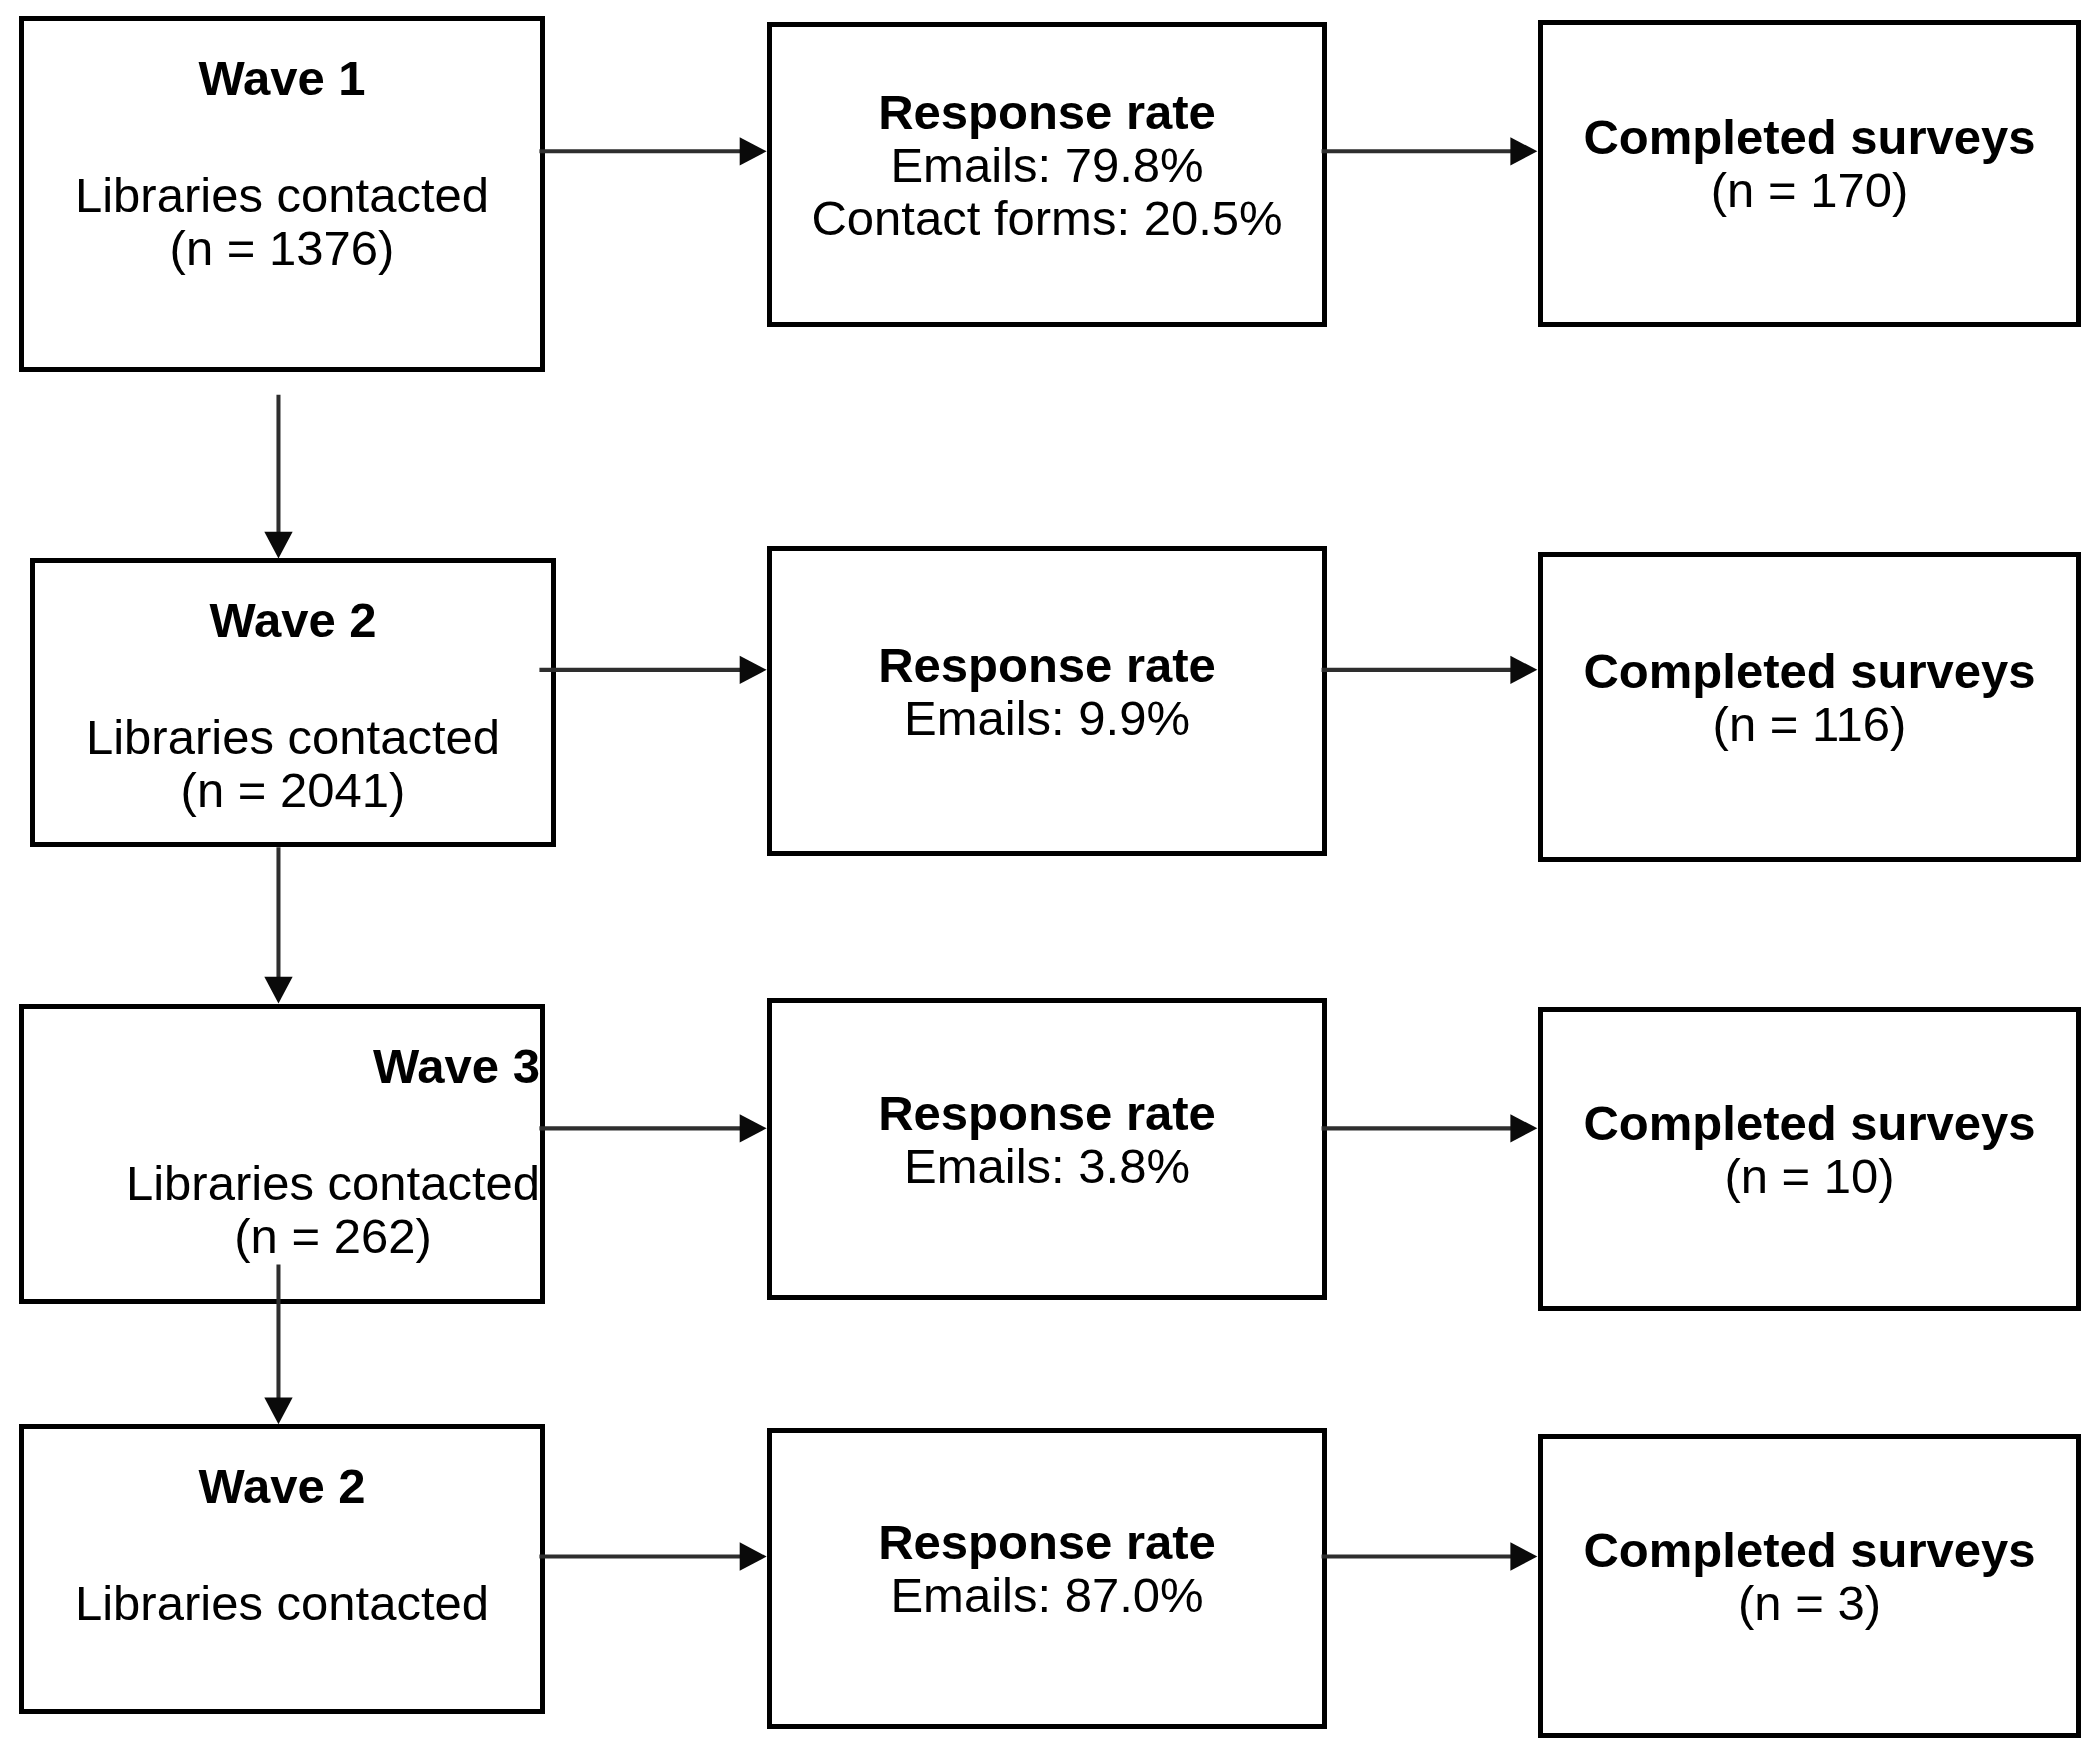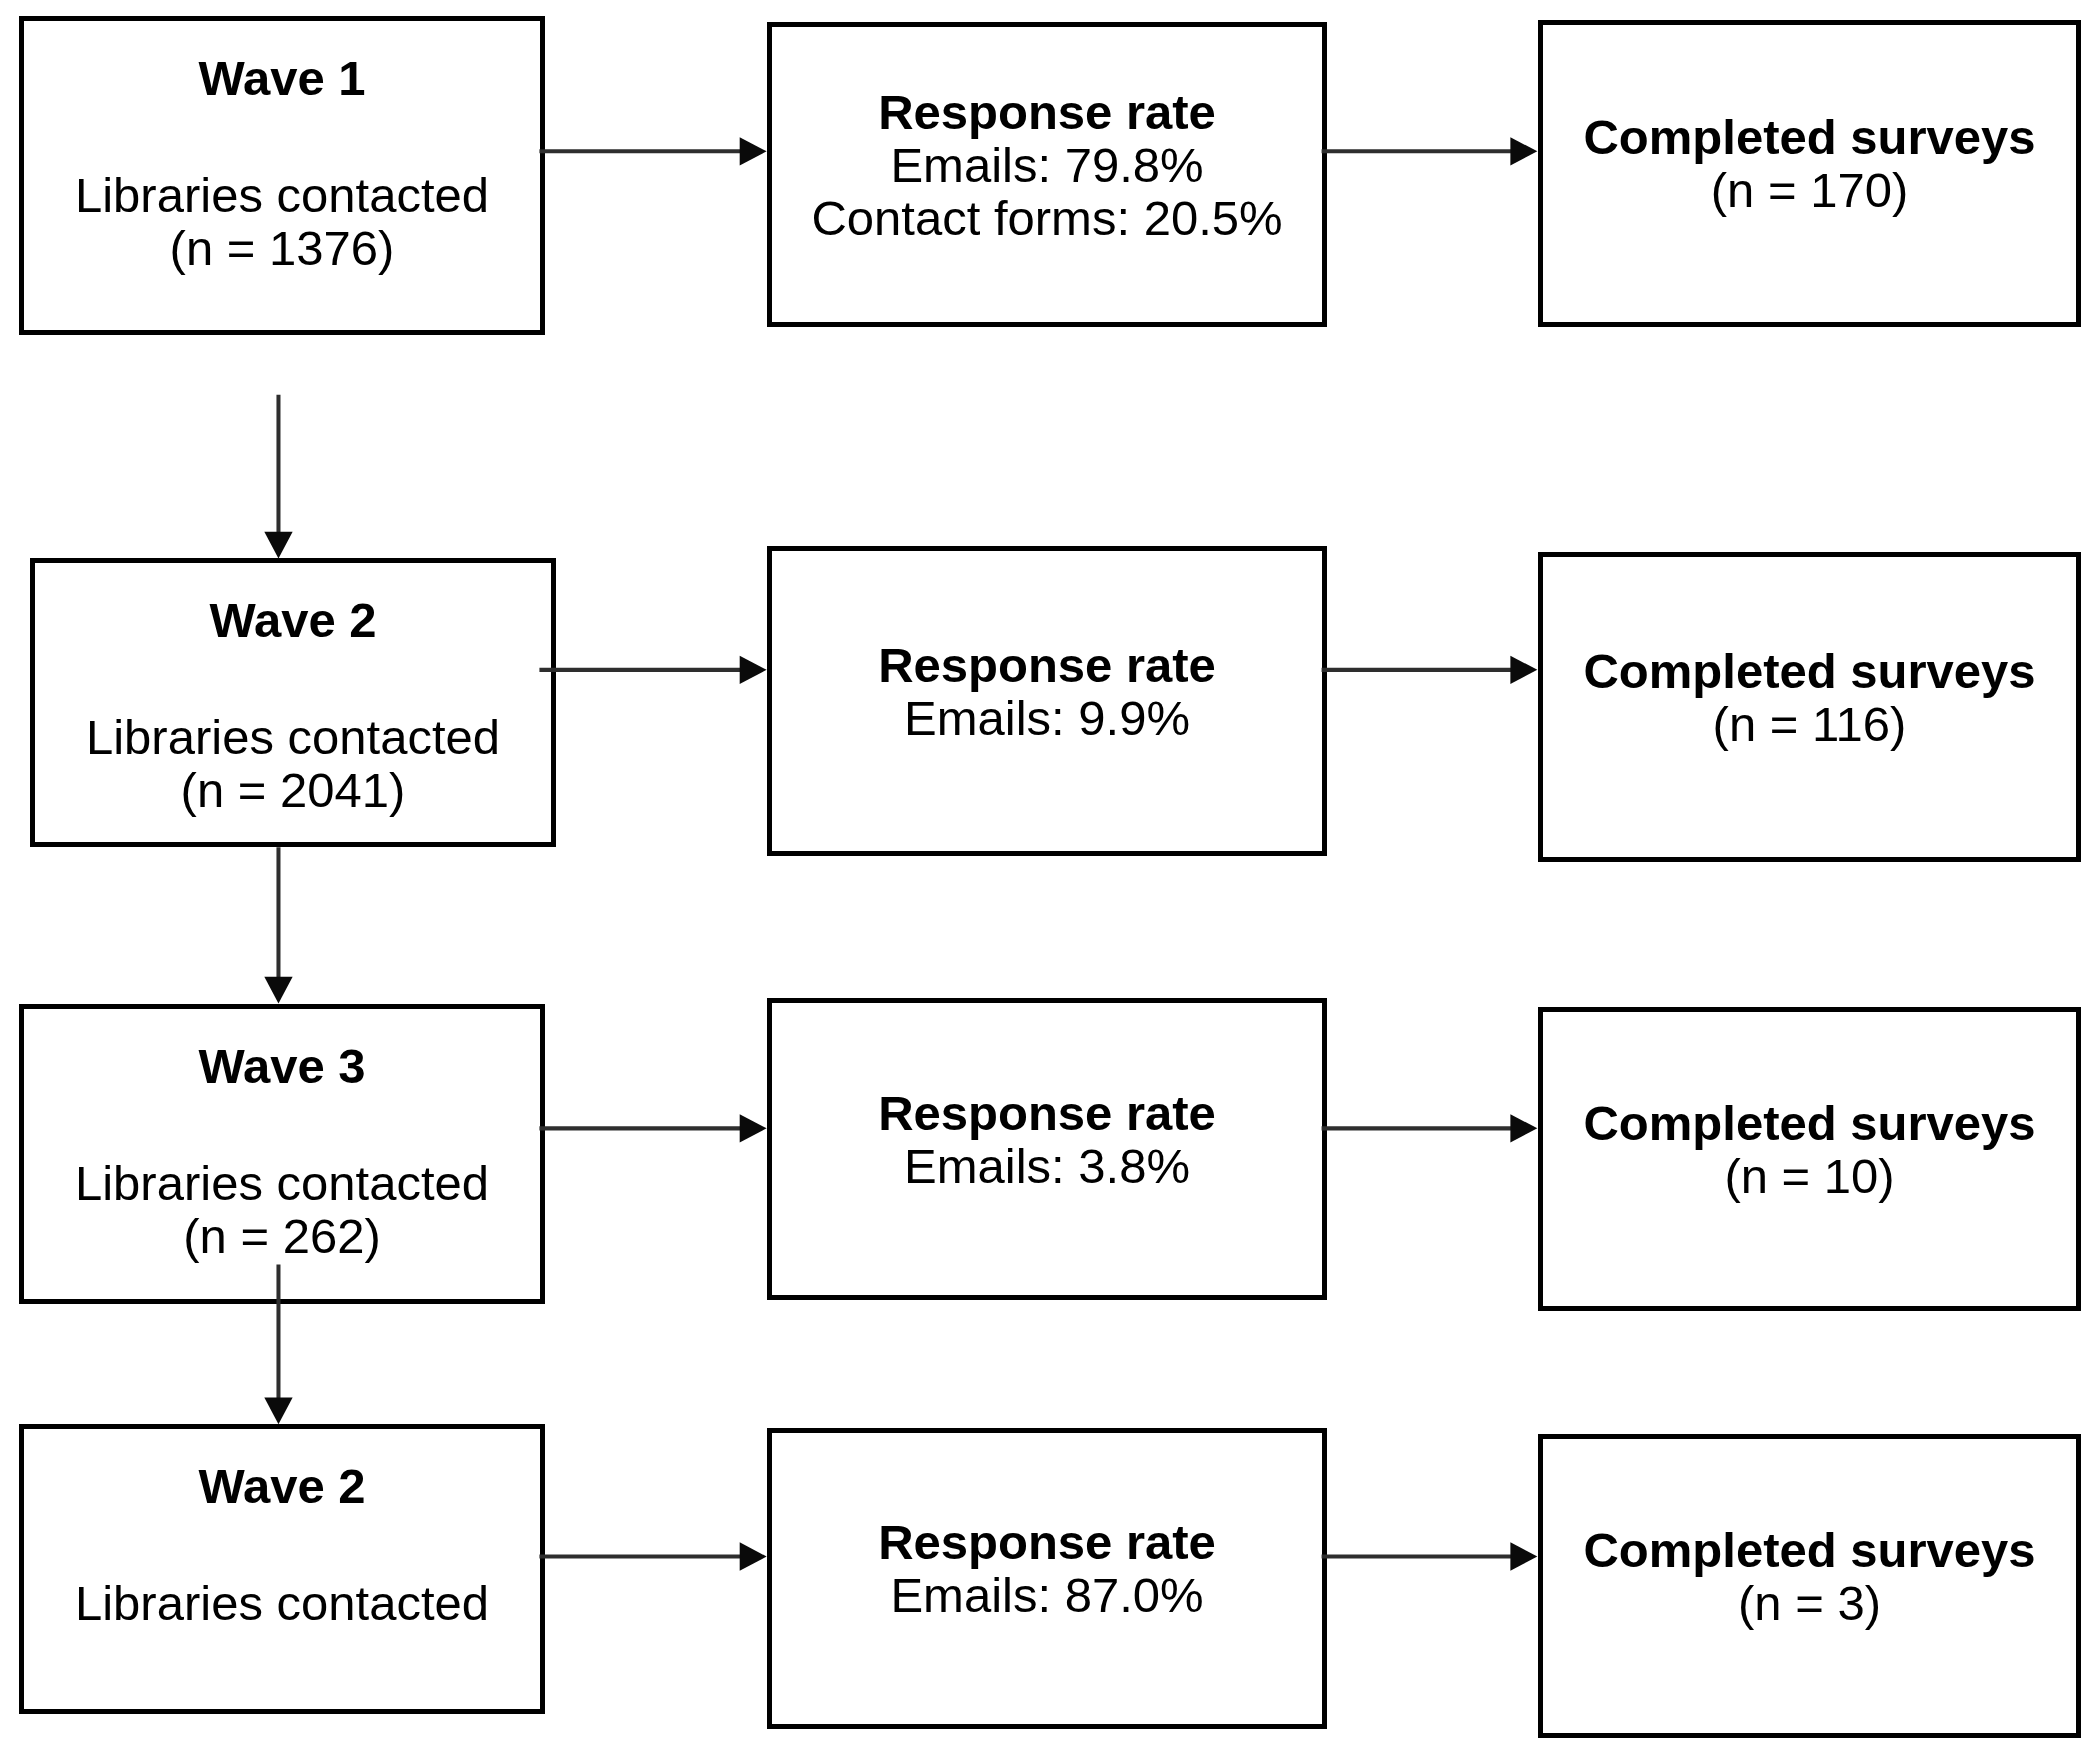--- a/index.html
+++ b/index.html
@@ -63,21 +63,21 @@
   .arrow-head {
     fill: #0a0a0a;
     stroke: none;
   }
 </style>
 </head>
 <body>
 
 <div class="canvas">
 
-  <div class="box wave-box" style="left:19px; top:15.5px; width:526px; height:319px;">
+  <div class="box wave-box" style="left:19px; top:15.5px; width:526px; height:356px;">
     <div class="box-title">Wave 1</div>
     <div class="wave-body">
       <div>Libraries contacted</div>
       <div>(n = 1376)</div>
     </div>
   </div>
 
   <div class="box center-box" style="left:767px; top:22px; width:560px; height:305px;">
     <div class="box-title">Response rate</div>
     <div>Emails: 79.8%</div>
@@ -100,21 +100,21 @@
   <div class="box center-box" style="left:767px; top:546px; width:560px; height:310px;">
     <div class="box-title">Response rate</div>
     <div>Emails: 9.9%</div>
   </div>
 
   <div class="box center-box" style="left:1538px; top:552px; width:543px; height:310px;">
     <div class="box-title">Completed surveys</div>
     <div>(n = 116)</div>
   </div>
 
-  <div class="box wave-box" style="left:19px; top:1004px; width:526px; height:300px;">
+  <div class="box wave-box" style="left:19px; top:1004px; width:526px; height:300px;align-items:flex-end;">
     <div class="box-title">Wave 3</div>
     <div class="wave-body">
       <div>Libraries contacted</div>
       <div>(n = 262)</div>
     </div>
   </div>
 
   <div class="box center-box" style="left:767px; top:998px; width:560px; height:302px;">
     <div class="box-title">Response rate</div>
     <div>Emails: 3.8%</div>

